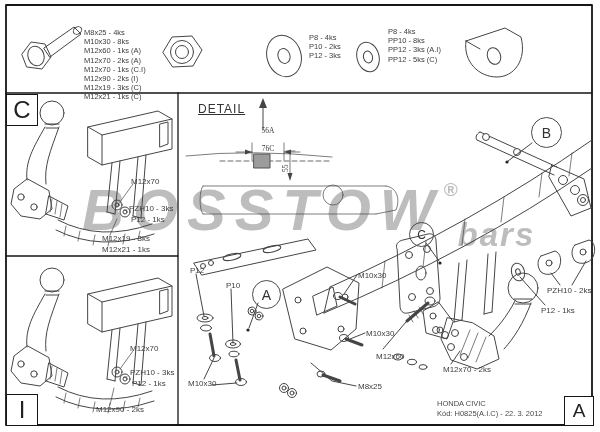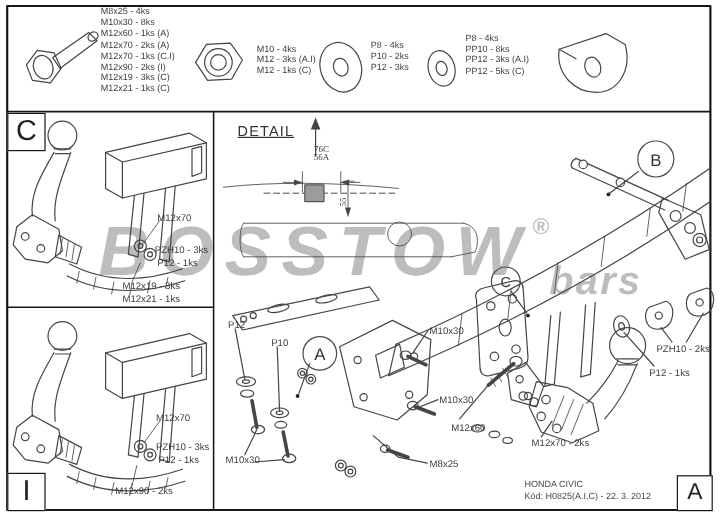--- a/index.html
+++ b/index.html
@@ -262,34 +262,29 @@
       <path d="M545,305 L520,277"></path>
       <path d="M258,303 L249,328"></path>
       <circle class="dotf" cx="248" cy="330" r="1.6"></circle>
       <path d="M532,143 L508,161"></path>
       <circle class="dotf" cx="507" cy="162" r="1.6"></circle>
       <path d="M426,243 L439,261"></path>
       <circle class="dotf" cx="440" cy="263" r="1.6"></circle>
     </g>
   </svg>
 
-  <div class="list" style="left:84px;top:5px">
+  <div class="list" style="left:84px;top:28px">
     <span>M8x25 - 4ks</span>
     <span>M10x30 - 8ks</span>
     <span>M12x60 - 1ks (A)</span>
     <span>M12x70 - 2ks (A)</span>
     <span>M12x70 - 1ks (C.I)</span>
     <span>M12x90 - 2ks (I)</span>
     <span>M12x19 - 3ks (C)</span>
     <span>M12x21 - 1ks (C)</span>
-  </div>
-  <div class="list" style="left:214px;top:36px">
-    <span>M10 - 4ks</span>
-    <span>M12 - 3ks (A.I)</span>
-    <span>M12 - 1ks (C)</span>
   </div>
   <div class="list" style="left:309px;top:33px">
     <span>P8 - 4ks</span>
     <span>P10 - 2ks</span>
     <span>P12 - 3ks</span>
   </div>
   <div class="list" style="left:388px;top:27px">
     <span>P8 - 4ks</span>
     <span>PP10 - 8ks</span>
     <span>PP12 - 3ks (A.I)</span>
@@ -306,21 +301,21 @@
   <span class="lbl" style="left:102px;top:234px">M12x19 - 3ks</span>
   <span class="lbl" style="left:102px;top:245px">M12x21 - 1ks</span>
 
   <span class="lbl" style="left:130px;top:344px">M12x70</span>
   <span class="lbl" style="left:130px;top:368px">PZH10 - 3ks</span>
   <span class="lbl" style="left:132px;top:379px">P12 - 1ks</span>
   <span class="lbl" style="left:96px;top:405px">M12x90 - 2ks</span>
 
   <span class="detail-title" style="left:198px;top:102px">DETAIL</span>
   <span class="lbl small ctr" style="left:268px;top:126px">56A</span>
-  <span class="lbl small ctr" style="left:268px;top:120px">76C</span>
+  <span class="lbl small ctr" style="left:268px;top:144px">76C</span>
   <span class="lbl small rot" style="left:281px;top:172px">55</span>
 
   <div class="balloon" style="left:252px;top:280px;width:27px;height:27px;font-size:14px">A</div>
   <div class="balloon" style="left:531px;top:117px;width:29px;height:29px;font-size:14px">B</div>
   <div class="balloon" style="left:409px;top:222px;width:23px;height:23px;font-size:12px">C</div>
 
   <span class="lbl" style="left:190px;top:266px">P12</span>
   <span class="lbl" style="left:226px;top:281px">P10</span>
   <span class="lbl" style="left:358px;top:271px">M10x30</span>
   <span class="lbl" style="left:366px;top:329px">M10x30</span>

